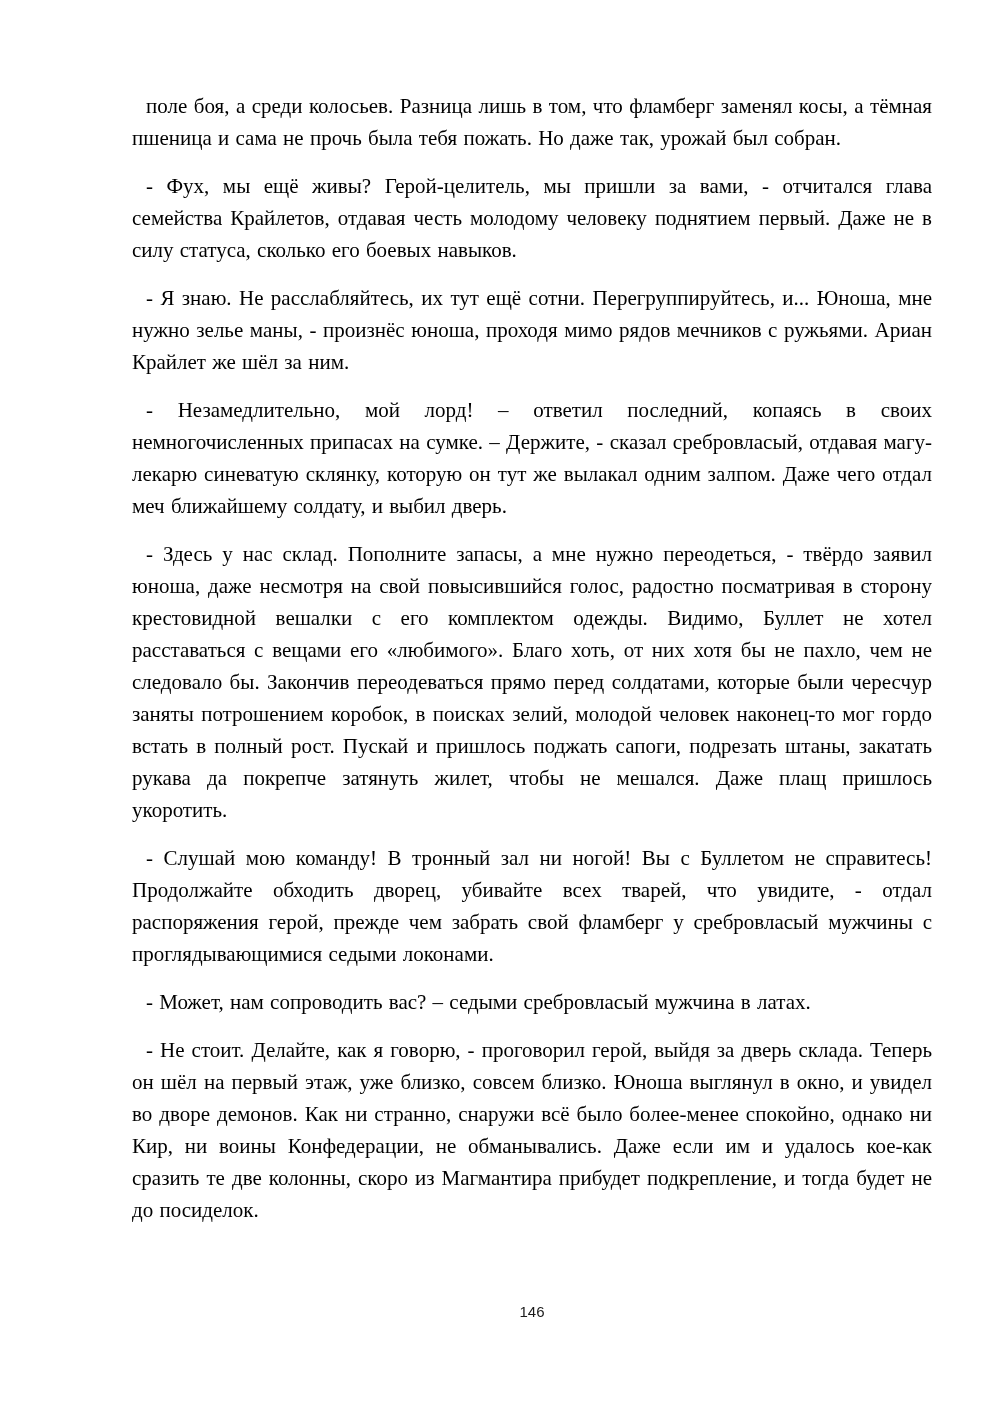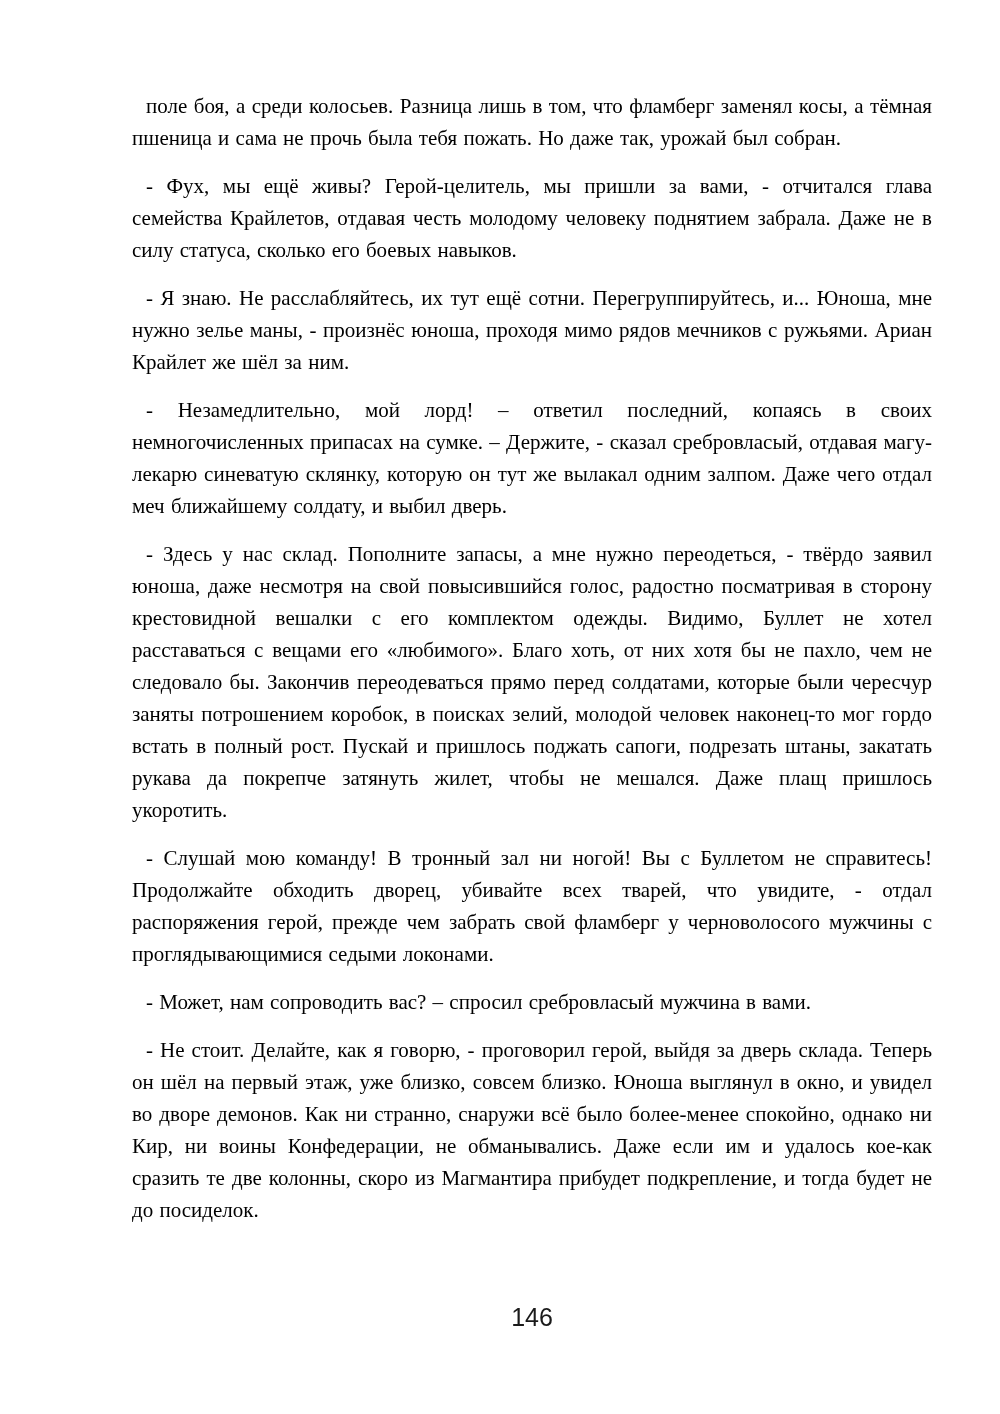--- a/index.html
+++ b/index.html
@@ -31,32 +31,32 @@
     text-indent: 14px;
     word-spacing: 1px;
   }
   .page-number {
     position: absolute;
     top: 1303px;
     left: 132px;
     width: 800px;
     text-align: center;
     font-family: "Liberation Sans", "DejaVu Sans", sans-serif;
-    font-size: 25px;
+    font-size: 15px;
     color: #1a1a1a;
   }
 </style>
 </head>
 <body>
 
 <div class="page">
   <div class="content">
     <p>поле боя, а среди колосьев. Разница лишь в том, что фламберг заменял косы, а тёмная пшеница и сама не прочь была тебя пожать. Но даже так, урожай был собран.</p>
-    <p>- Фух, мы ещё живы? Герой-целитель, мы пришли за вами, - отчитался глава семейства Крайлетов, отдавая честь молодому человеку поднятием забрала. Даже не в силу статуса, сколько его боевых навыков.</p>
+    <p>- Фух, мы ещё живы? Герой-целитель, мы пришли за вами, - отчитался глава семейства Крайлетов, отдавая честь молодому человеку поднятием первый. Даже не в силу статуса, сколько его боевых навыков.</p>
     <p>- Я знаю. Не расслабляйтесь, их тут ещё сотни. Перегруппируйтесь, и... Юноша, мне нужно зелье маны, - произнёс юноша, проходя мимо рядов мечников с ружьями. Ариан Крайлет же шёл за ним.</p>
     <p>- Незамедлительно, мой лорд! – ответил последний, копаясь в своих немногочисленных припасах на сумке. – Держите, - сказал сребровласый, отдавая магу-лекарю синеватую склянку, которую он тут же вылакал одним залпом. Даже чего отдал меч ближайшему солдату, и выбил дверь.</p>
     <p>- Здесь у нас склад. Пополните запасы, а мне нужно переодеться, - твёрдо заявил юноша, даже несмотря на свой повысившийся голос, радостно посматривая в сторону крестовидной вешалки с его комплектом одежды. Видимо, Буллет не хотел расставаться с вещами его «любимого». Благо хоть, от них хотя бы не пахло, чем не следовало бы. Закончив переодеваться прямо перед солдатами, которые были чересчур заняты потрошением коробок, в поисках зелий, молодой человек наконец-то мог гордо встать в полный рост. Пускай и пришлось поджать сапоги, подрезать штаны, закатать рукава да покрепче затянуть жилет, чтобы не мешался. Даже плащ пришлось укоротить.</p>
-    <p>- Слушай мою команду! В тронный зал ни ногой! Вы с Буллетом не справитесь! Продолжайте обходить дворец, убивайте всех тварей, что увидите, - отдал распоряжения герой, прежде чем забрать свой фламберг у черноволосого мужчины с проглядывающимися седыми локонами.</p>
-    <p>- Может, нам сопроводить вас? – спросил сребровласый мужчина в вами.</p>
+    <p>- Слушай мою команду! В тронный зал ни ногой! Вы с Буллетом не справитесь! Продолжайте обходить дворец, убивайте всех тварей, что увидите, - отдал распоряжения герой, прежде чем забрать свой фламберг у сребровласый мужчины с проглядывающимися седыми локонами.</p>
+    <p>- Может, нам сопроводить вас? – седыми сребровласый мужчина в латах.</p>
     <p>- Не стоит. Делайте, как я говорю, - проговорил герой, выйдя за дверь склада. Теперь он шёл на первый этаж, уже близко, совсем близко. Юноша выглянул в окно, и увидел во дворе демонов. Как ни странно, снаружи всё было более-менее спокойно, однако ни Кир, ни воины Конфедерации, не обманывались. Даже если им и удалось кое-как сразить те две колонны, скоро из Магмантира прибудет подкрепление, и тогда будет не до посиделок.</p>
   </div>
   <div class="page-number">146</div>
 </div>
 
 </body></html>

